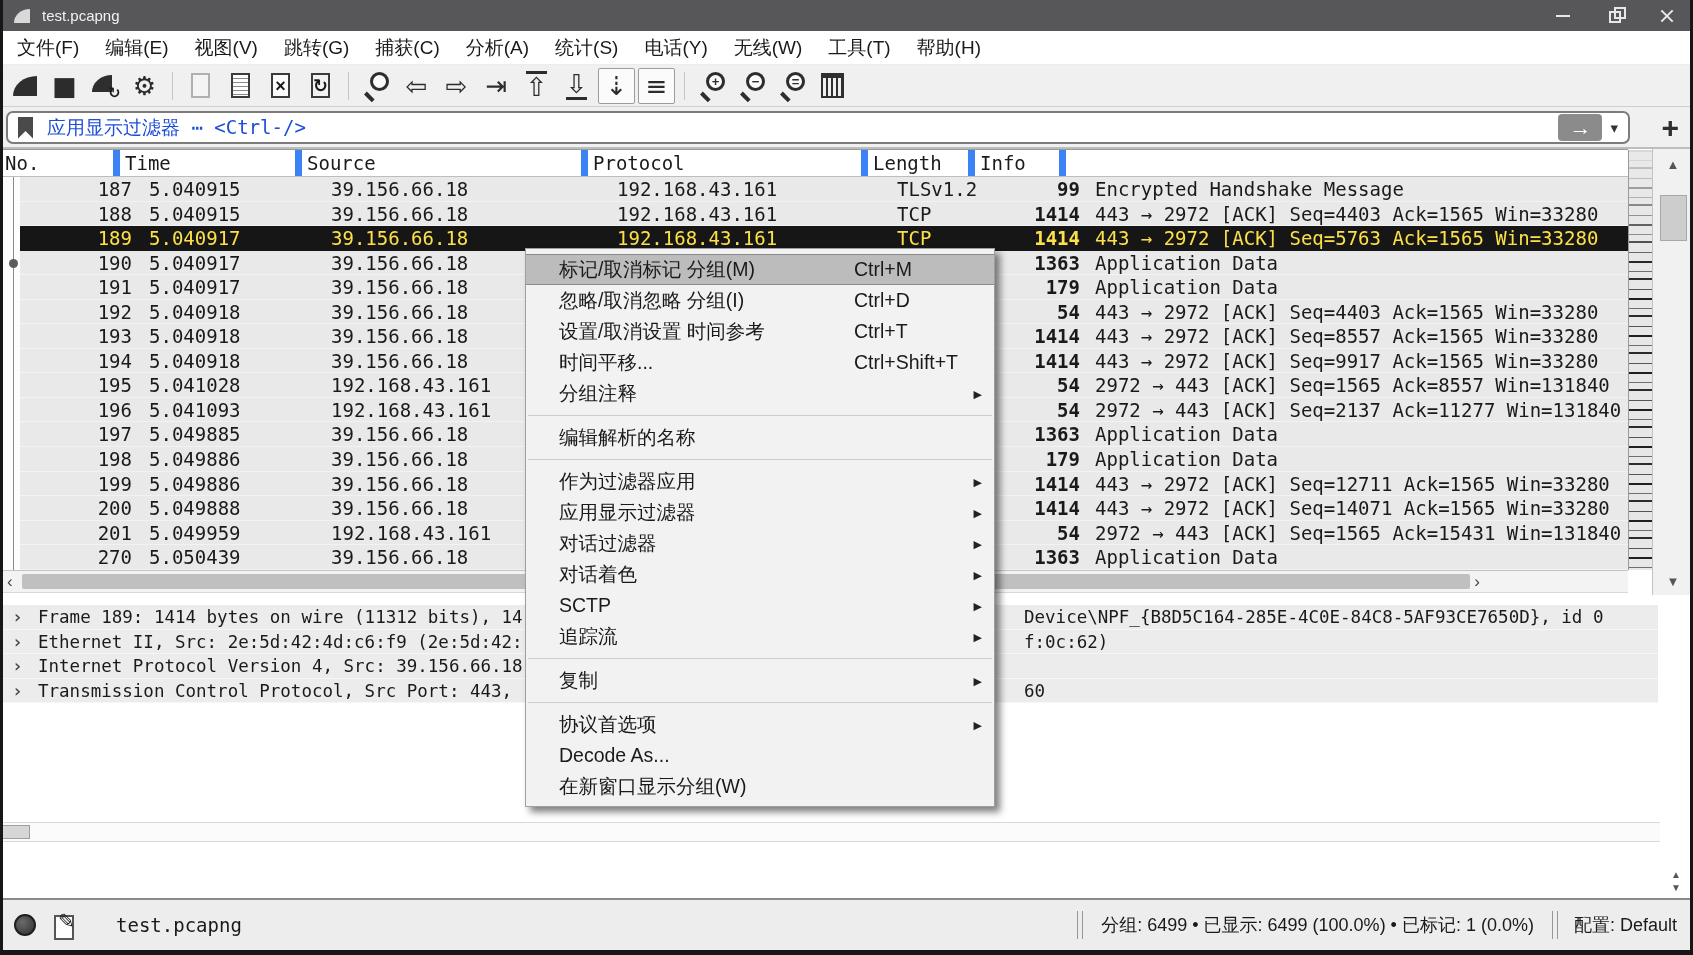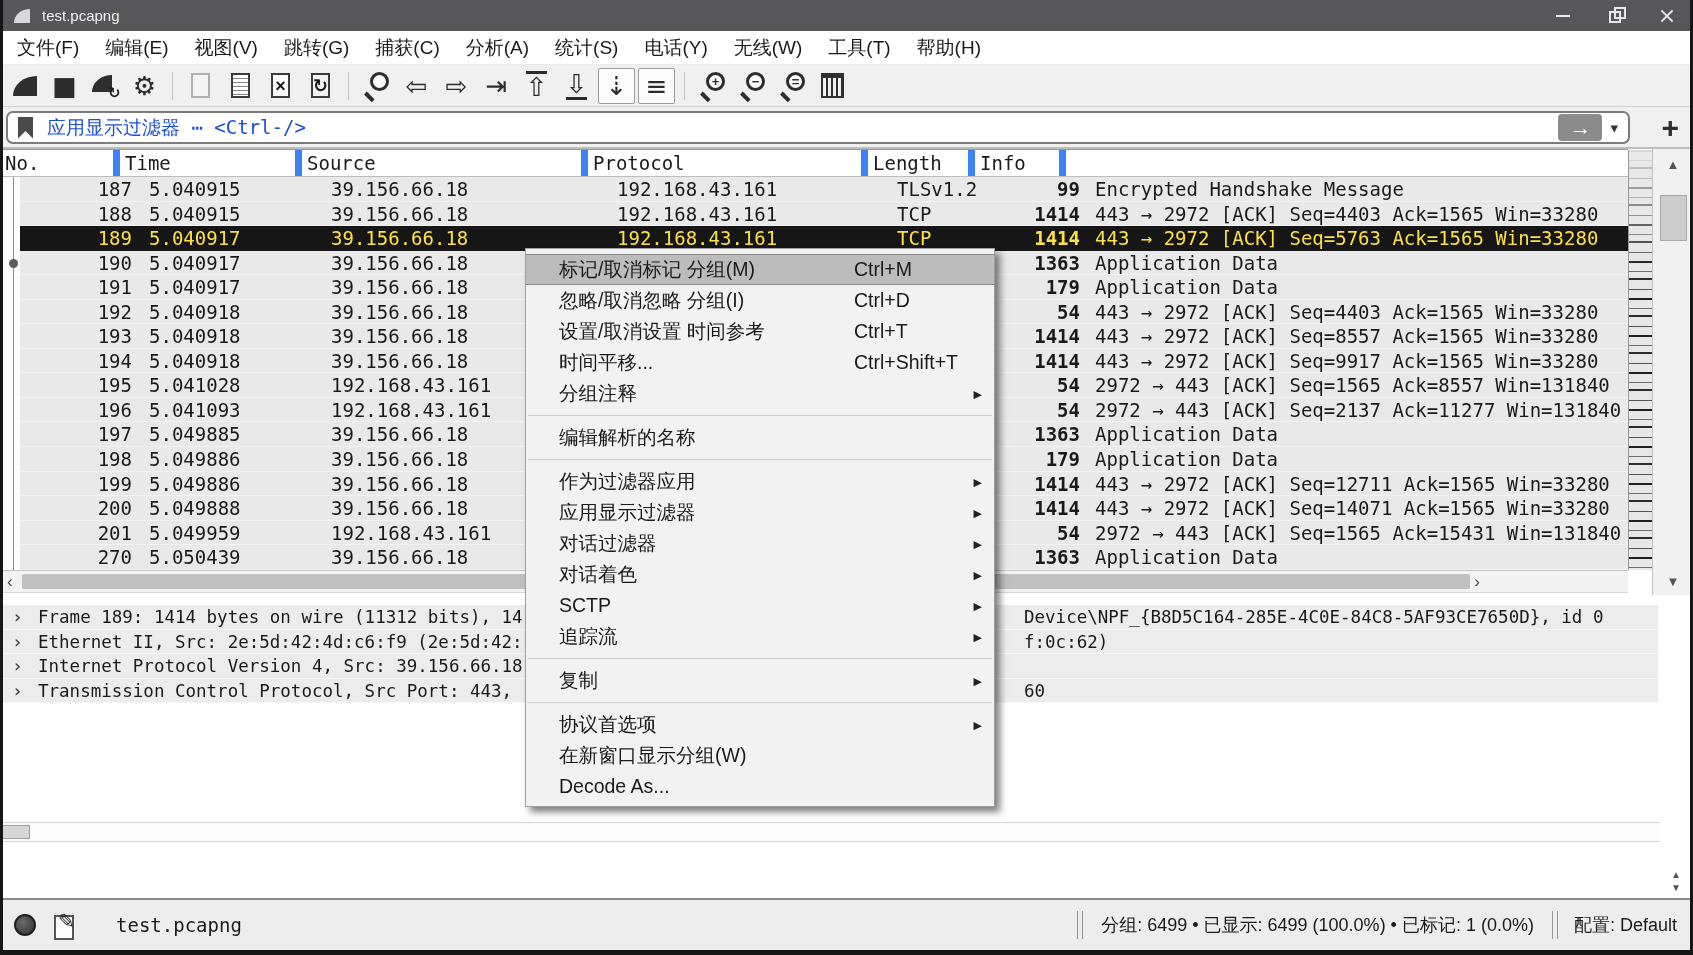--- a/index.html
+++ b/index.html
@@ -463,18 +463,18 @@
       <div class="mi"><span class="milabel">作为过滤器应用</span><span class="miarrow">▶</span></div>
       <div class="mi"><span class="milabel">应用显示过滤器</span><span class="miarrow">▶</span></div>
       <div class="mi"><span class="milabel">对话过滤器</span><span class="miarrow">▶</span></div>
       <div class="mi"><span class="milabel">对话着色</span><span class="miarrow">▶</span></div>
       <div class="mi"><span class="milabel">SCTP</span><span class="miarrow">▶</span></div>
       <div class="mi"><span class="milabel">追踪流</span><span class="miarrow">▶</span></div>
       <div class="msep"></div>
       <div class="mi"><span class="milabel">复制</span><span class="miarrow">▶</span></div>
       <div class="msep"></div>
       <div class="mi"><span class="milabel">协议首选项</span><span class="miarrow">▶</span></div>
+      <div class="mi"><span class="milabel">Decode As...</span></div>
       <div class="mi"><span class="milabel">在新窗口显示分组(W)</span></div>
-      <div class="mi"><span class="milabel">Decode As...</span></div>
     </div>
 
   <div class="frame"></div>
 </div>
 
 </body></html>

